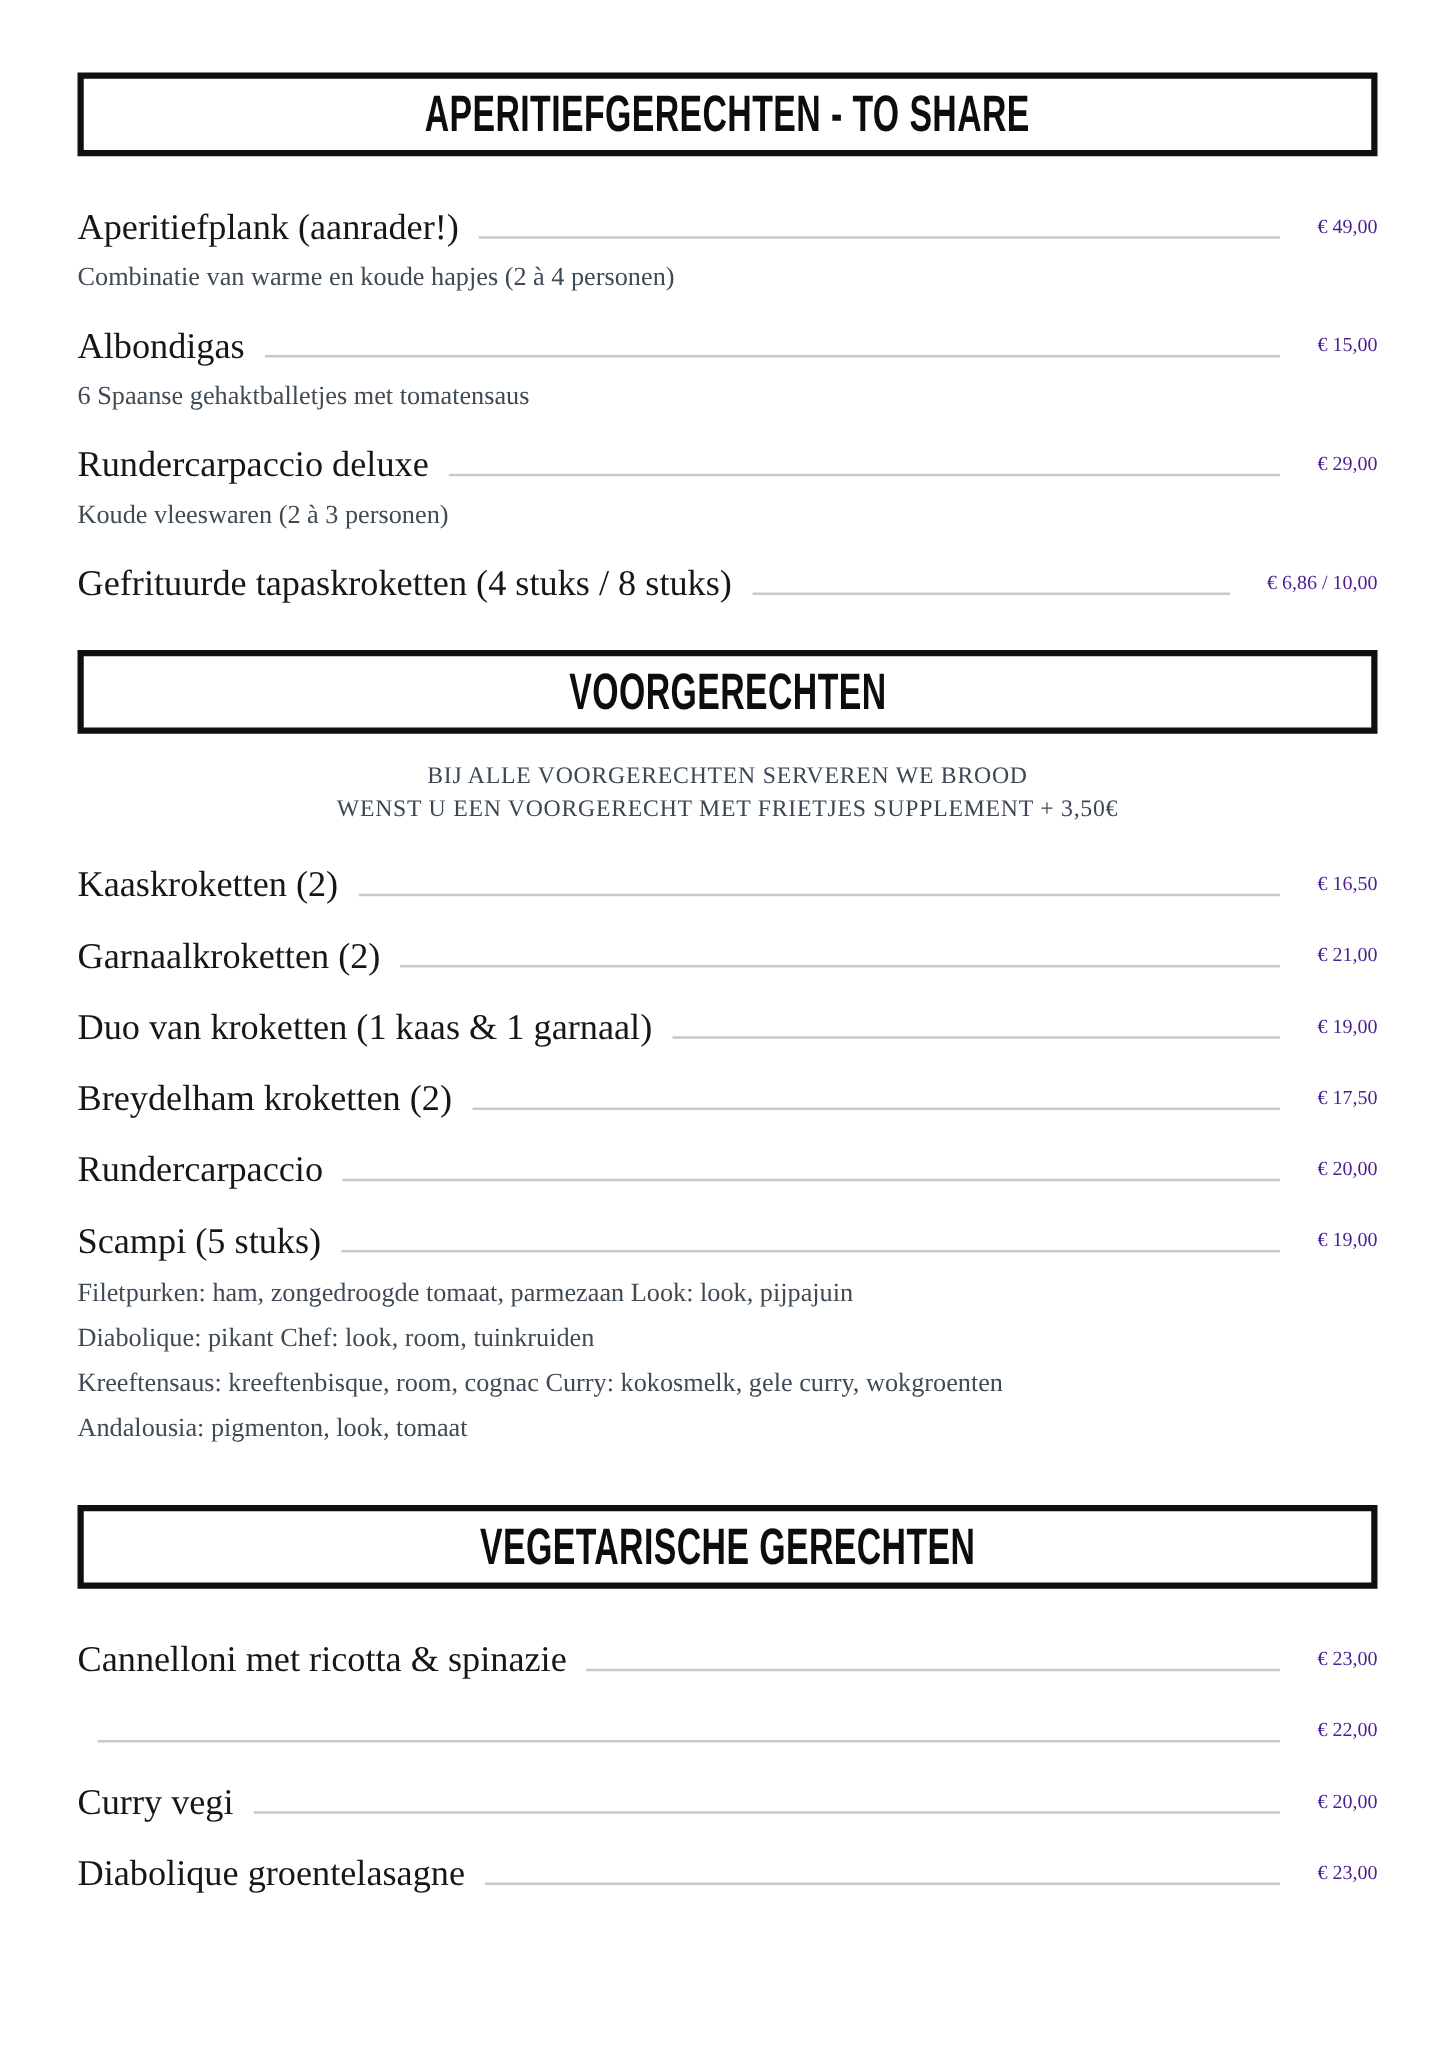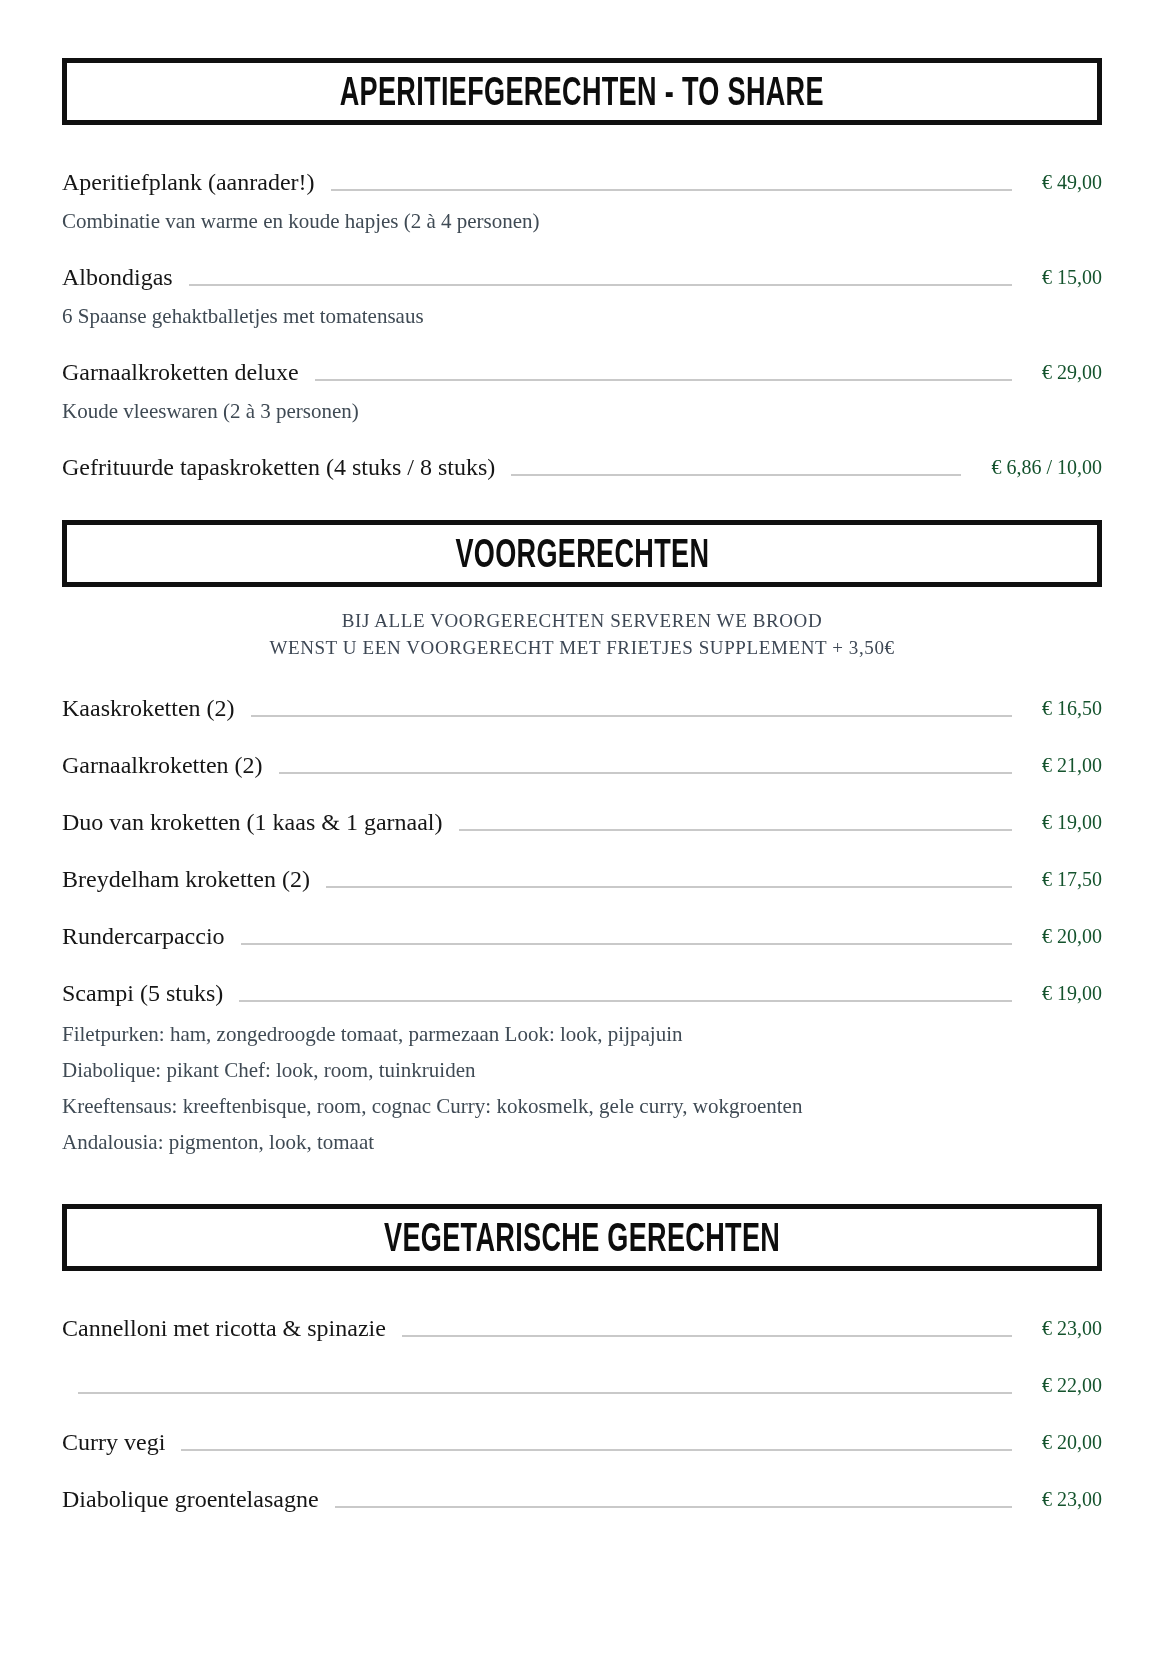--- a/index.html
+++ b/index.html
@@ -32,37 +32,37 @@
     white-space: nowrap;
     color: #0d0d0d;
   }
 
   .items { margin-top: 36px; }
   .menu-item { margin-bottom: 18px; }
   .section-voor .menu-item, .section-veg .menu-item { margin-bottom: 15px; }
 
   .row { display: flex; }
   .item-name {
-    font-size: 24px;
+    font-size: 29px;
     line-height: 42px;
     color: #161616;
     white-space: nowrap;
   }
   .leader {
     flex: 1;
     align-self: flex-end;
     border-bottom: 2px solid #c9c9c9;
     margin: 0 30px 12px 16px;
     min-width: 40px;
   }
   .item-price {
-    font-size: 20px;
+    font-size: 16px;
     line-height: 42px;
     white-space: nowrap;
-    color: #14532d;
+    color: #4c1d95;
   }
   .item-desc {
     font-size: 21px;
     line-height: 34px;
     color: #3f4a54;
     margin-top: 1px;
   }
   .desc-block { margin-top: 3px; }
   .desc-block .item-desc { line-height: 35px; }
 
@@ -103,21 +103,21 @@
         <div class="row">
           <span class="item-name">Albondigas</span>
           <span class="leader"></span>
           <span class="item-price">€ 15,00</span>
         </div>
         <div class="item-desc">6 Spaanse gehaktballetjes met tomatensaus</div>
       </div>
 
       <div class="menu-item">
         <div class="row">
-          <span class="item-name">Garnaalkroketten deluxe</span>
+          <span class="item-name">Rundercarpaccio deluxe</span>
           <span class="leader"></span>
           <span class="item-price">€ 29,00</span>
         </div>
         <div class="item-desc">Koude vleeswaren (2 à 3 personen)</div>
       </div>
 
       <div class="menu-item">
         <div class="row">
           <span class="item-name">Gefrituurde tapaskroketten (4 stuks / 8 stuks)</span>
           <span class="leader"></span>

